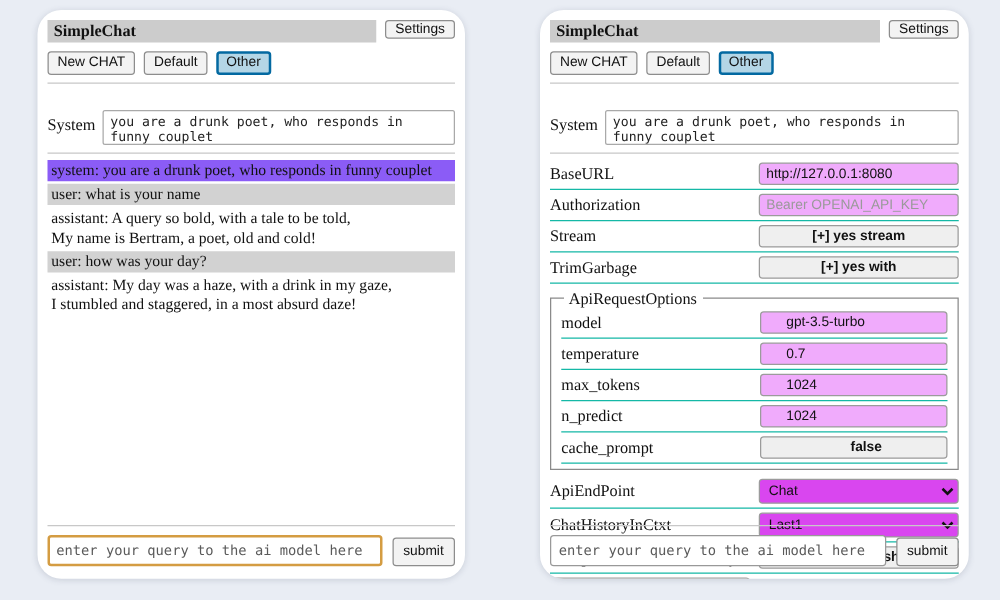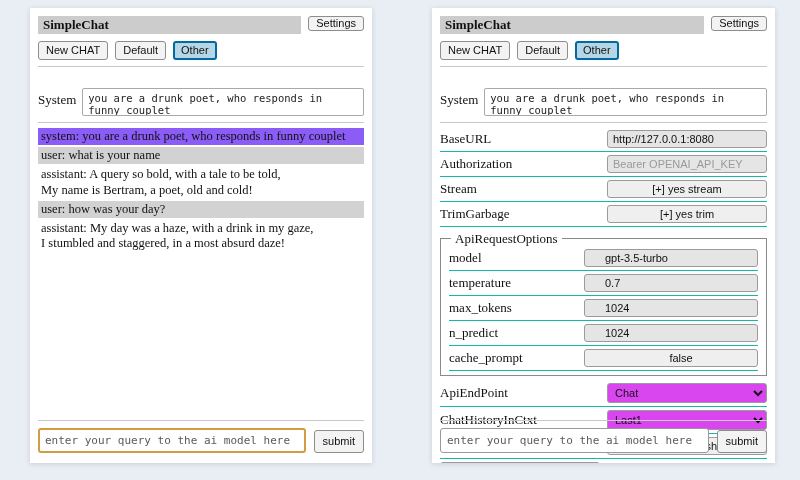--- a/index.html
+++ b/index.html
@@ -7,21 +7,21 @@
   body {
     width: 800px; height: 480px; overflow: hidden;
     background: #e9edf4;
     font-family: "Liberation Serif", serif;
     color: #111;
   }
   .panel {
     position: absolute; top: 8px; height: 455px;
     background: #ffffff;
     box-shadow: 0 1px 5px rgba(60,70,100,0.18);
-    padding: 8px; overflow: hidden;
+    padding: 8px; overflow: hidden; border-radius: 19px;
   }
   #left-panel  { left: 30px;  width: 342px; }
   #right-panel { left: 432px; width: 343px; }
 
   
   .header-row { display: flex; align-items: flex-start; gap: 7px; }
   .titlebar {
     flex: 1; background: #cccccc; font-weight: bold;
     font-size: 13px; padding: 1px 5px; line-height: 1.2;
   }
@@ -73,38 +73,38 @@
   .srow {
     display: flex; align-items: center;
     padding: 2px 0 3px; margin-bottom: 1px;
     border-bottom: 1px solid #14b8a6;
   }
   .srow .slabel { flex: 1; font-size: 13px; }
   .ctrl { width: 160px; }
   input.ctrl {
     font-family: "Liberation Sans", sans-serif; font-size: 11px;
     border: 1px solid #9b9b9b; border-radius: 3px; padding: 2px 5px;
-    height: 18px; color: #111; background: #e5e5e5;
+    height: 18px; color: #111; background: #f0abfc;
   }
   input.ctrl::placeholder { color: #9a9a9a; opacity: 1; }
   button.ctrl {
     font-family: "Liberation Sans", sans-serif; font-size: 11px;
     background: #efefef; border: 1px solid #9b9b9b; border-radius: 3px;
-    height: 18px; padding: 0; cursor: pointer; color: #111;
+    height: 18px; padding: 0; cursor: pointer; color: #111; font-weight: bold;
   }
   select.ctrl {
     font-family: "Liberation Sans", sans-serif; font-size: 11px;
     height: 20px; border: 1px solid #9b9b9b; border-radius: 3px;
     background: #d946ef; color: #111; padding: 0 3px;
   }
   fieldset.api-opts {
     border: 1px solid #8a8a8a; margin: 4px 0 5px; padding: 0 8px 3px;
   }
   fieldset.api-opts legend { font-size: 13px; padding: 0 4px; margin-left: 2px; }
-  fieldset.api-opts .ctrl { width: 174px; padding-left: 20px; }
+  fieldset.api-opts .ctrl { width: 150px; padding-left: 20px; }
 </style>
 </head>
 <body>
 
 <section class="panel" id="left-panel">
   <div class="header-row">
     <div class="titlebar">SimpleChat</div>
     <button class="btn">Settings</button>
   </div>
 
@@ -175,21 +175,21 @@
       <input class="ctrl" placeholder="Bearer OPENAI_API_KEY" style="">
     </div>
 
     <div class="srow">
       <span class="slabel">Stream</span>
       <button class="ctrl">[+] yes stream</button>
     </div>
 
     <div class="srow">
       <span class="slabel">TrimGarbage</span>
-      <button class="ctrl">[+] yes trim</button>
+      <button class="ctrl">[+] yes with</button>
     </div>
 
     <fieldset class="api-opts">
       <legend>ApiRequestOptions</legend>
 
       <div class="srow">
         <span class="slabel">model</span>
         <input class="ctrl" value="gpt-3.5-turbo" style="">
       </div>
 

